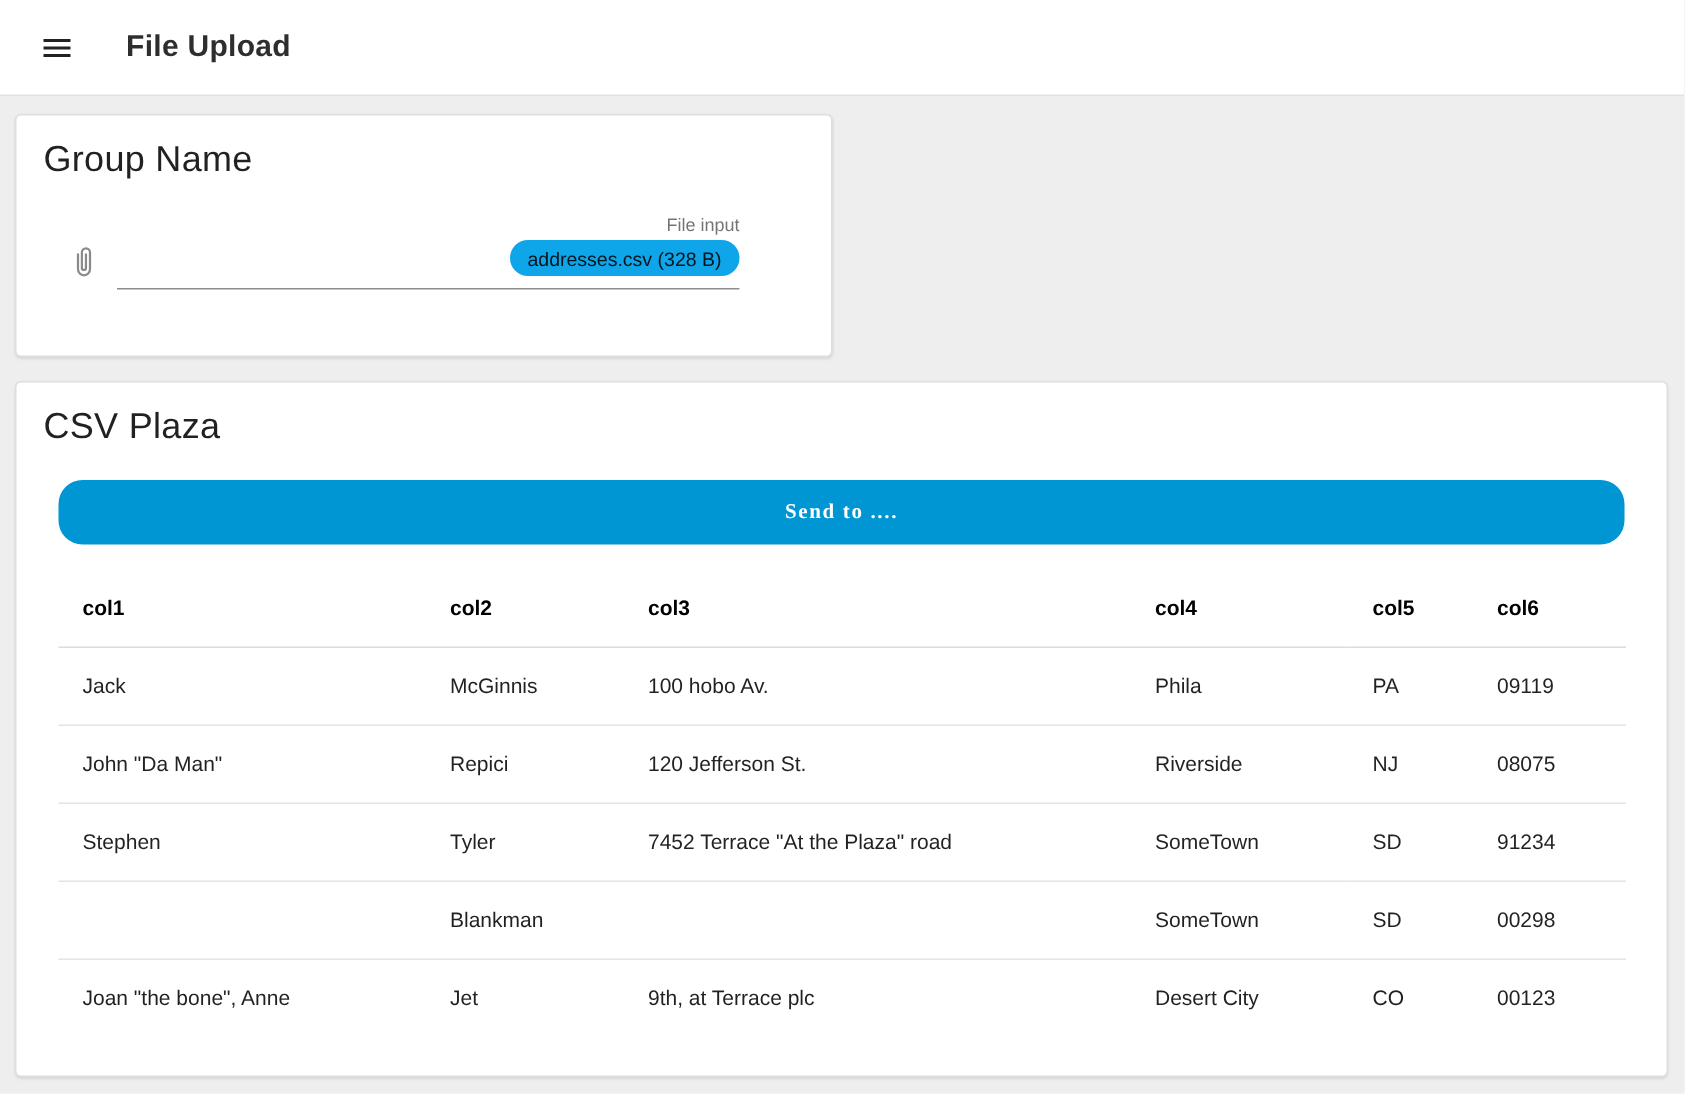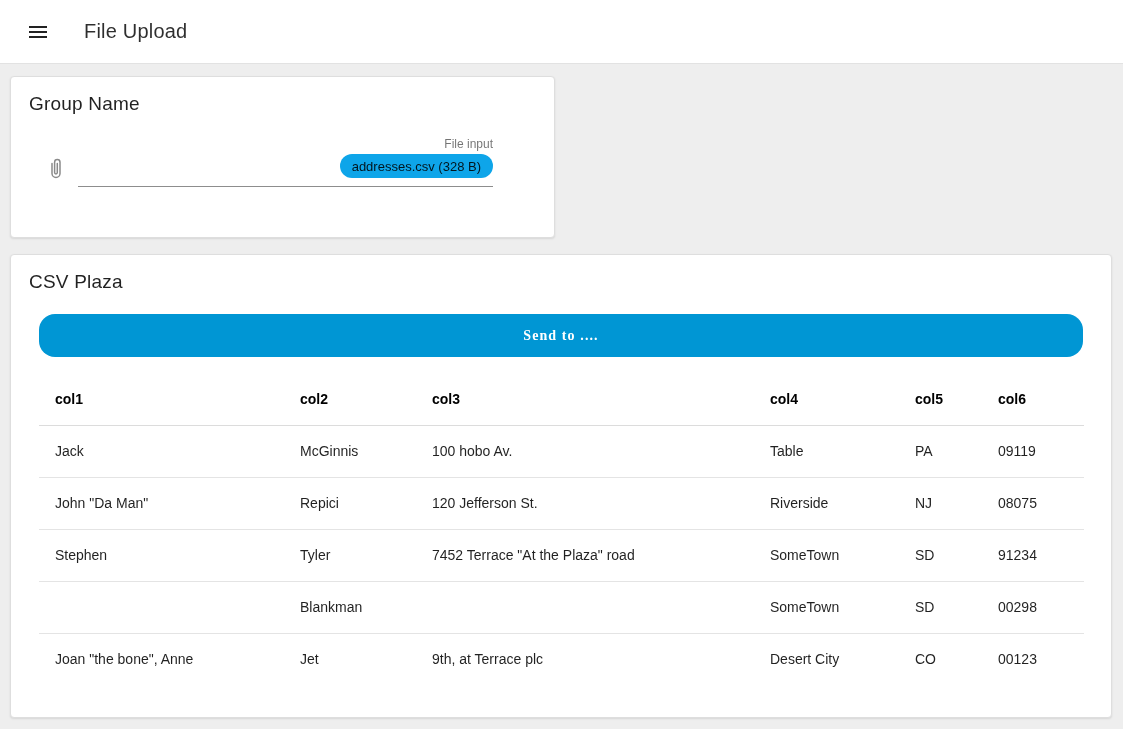--- a/index.html
+++ b/index.html
@@ -11,20 +11,21 @@
     overflow: hidden;
   }
   
   .app-bar {
     height: 64px;
     background: #ffffff;
     border-bottom: 1px solid #e2e2e2;
     display: flex;
     align-items: center;
     padding: 12px 16px;
+    font-weight: bold;
   }
   .menu-btn {
     width: 40px; height: 40px;
     border: none; background: transparent;
     display: flex; align-items: center; justify-content: center;
     cursor: pointer;
     margin-left: 2px;
   }
   .app-title {
     font-size: 20px;
@@ -33,21 +34,21 @@
     letter-spacing: 0.2px;
   }
   
   .card {
     background: #ffffff;
     border: 1px solid #dedede;
     border-radius: 4px;
     box-shadow: 0 1px 2px rgba(0,0,0,0.10);
   }
   .card h2 {
-    font-size: 19px;
+    font-size: 24px;
     font-weight: normal;
     color: rgba(0,0,0,0.87);
     letter-spacing: 0.2px;
   }
   .upload-card {
     margin: 12px 0 0 10px;
     width: 545px;
     height: 162px;
     padding: 16px;
     overflow: hidden;
@@ -192,21 +193,21 @@
               <th>col4</th>
               <th>col5</th>
               <th>col6</th>
             </tr>
           </thead>
         <tbody>
             <tr>
               <td>Jack</td>
               <td>McGinnis</td>
               <td>100 hobo Av.</td>
-              <td>Table</td>
+              <td>Phila</td>
               <td>PA</td>
               <td>09119</td>
             </tr>
             <tr>
               <td>John "Da Man"</td>
               <td>Repici</td>
               <td>120 Jefferson St.</td>
               <td>Riverside</td>
               <td>NJ</td>
               <td>08075</td>

